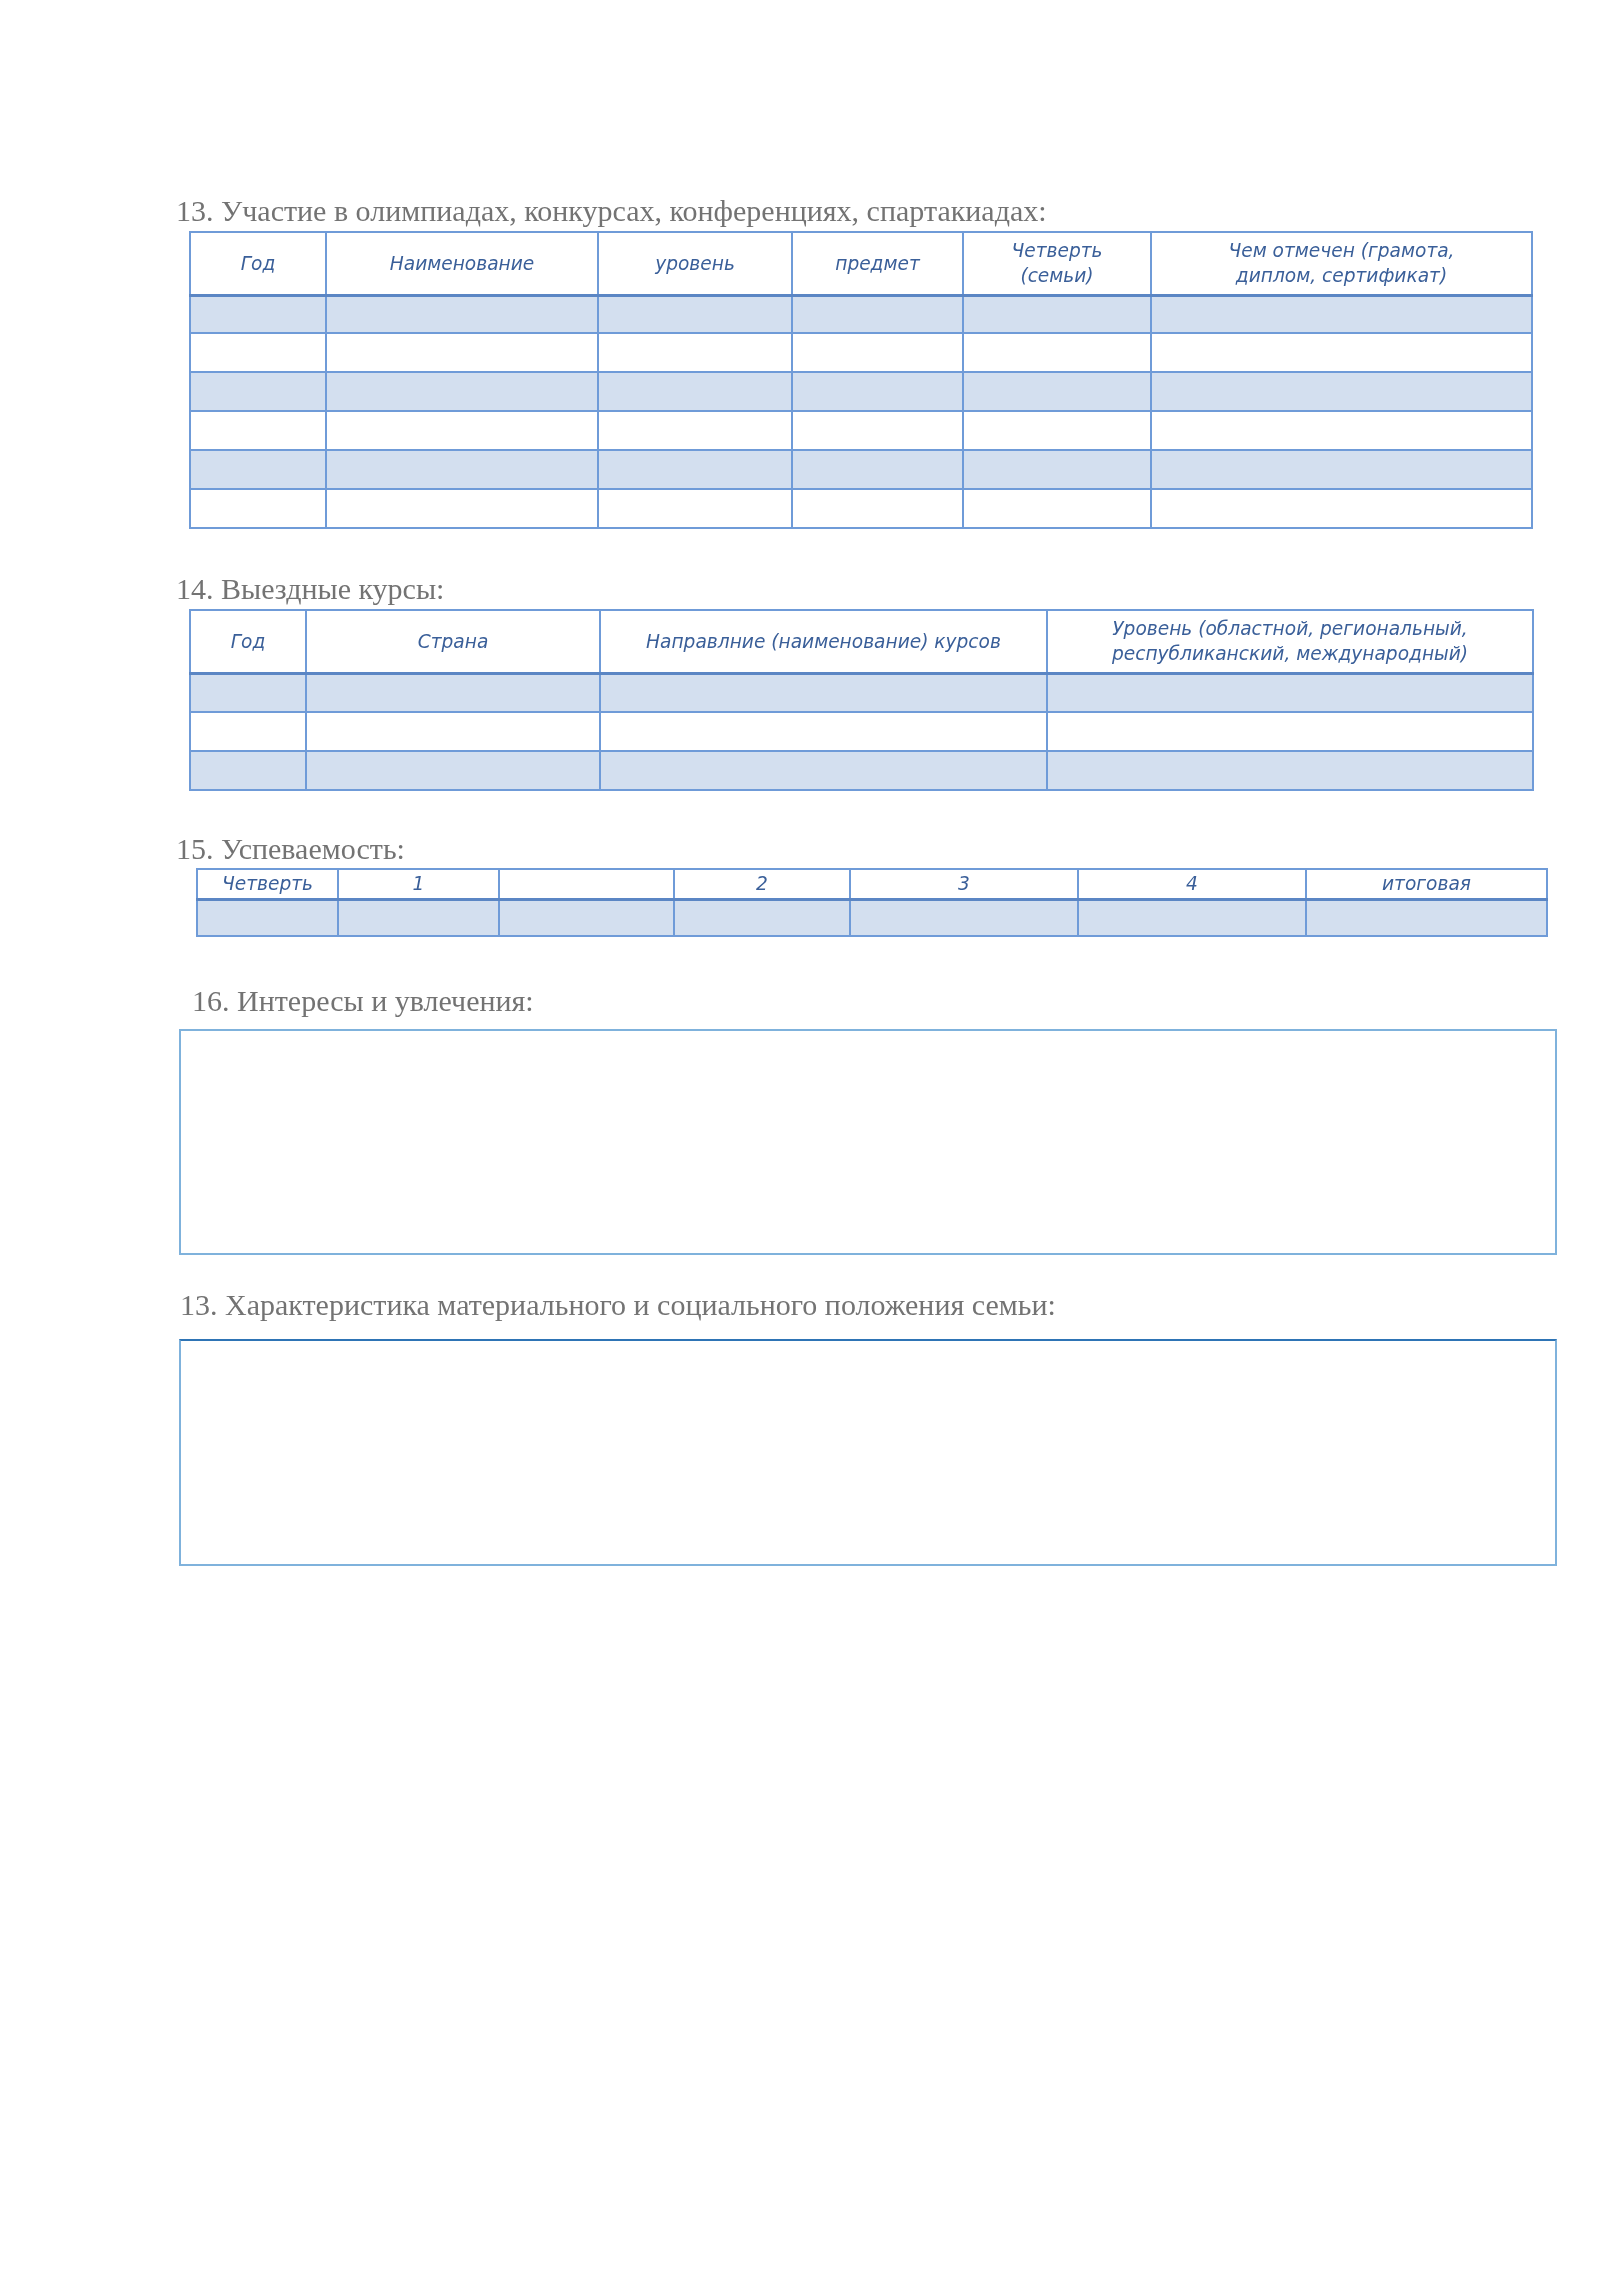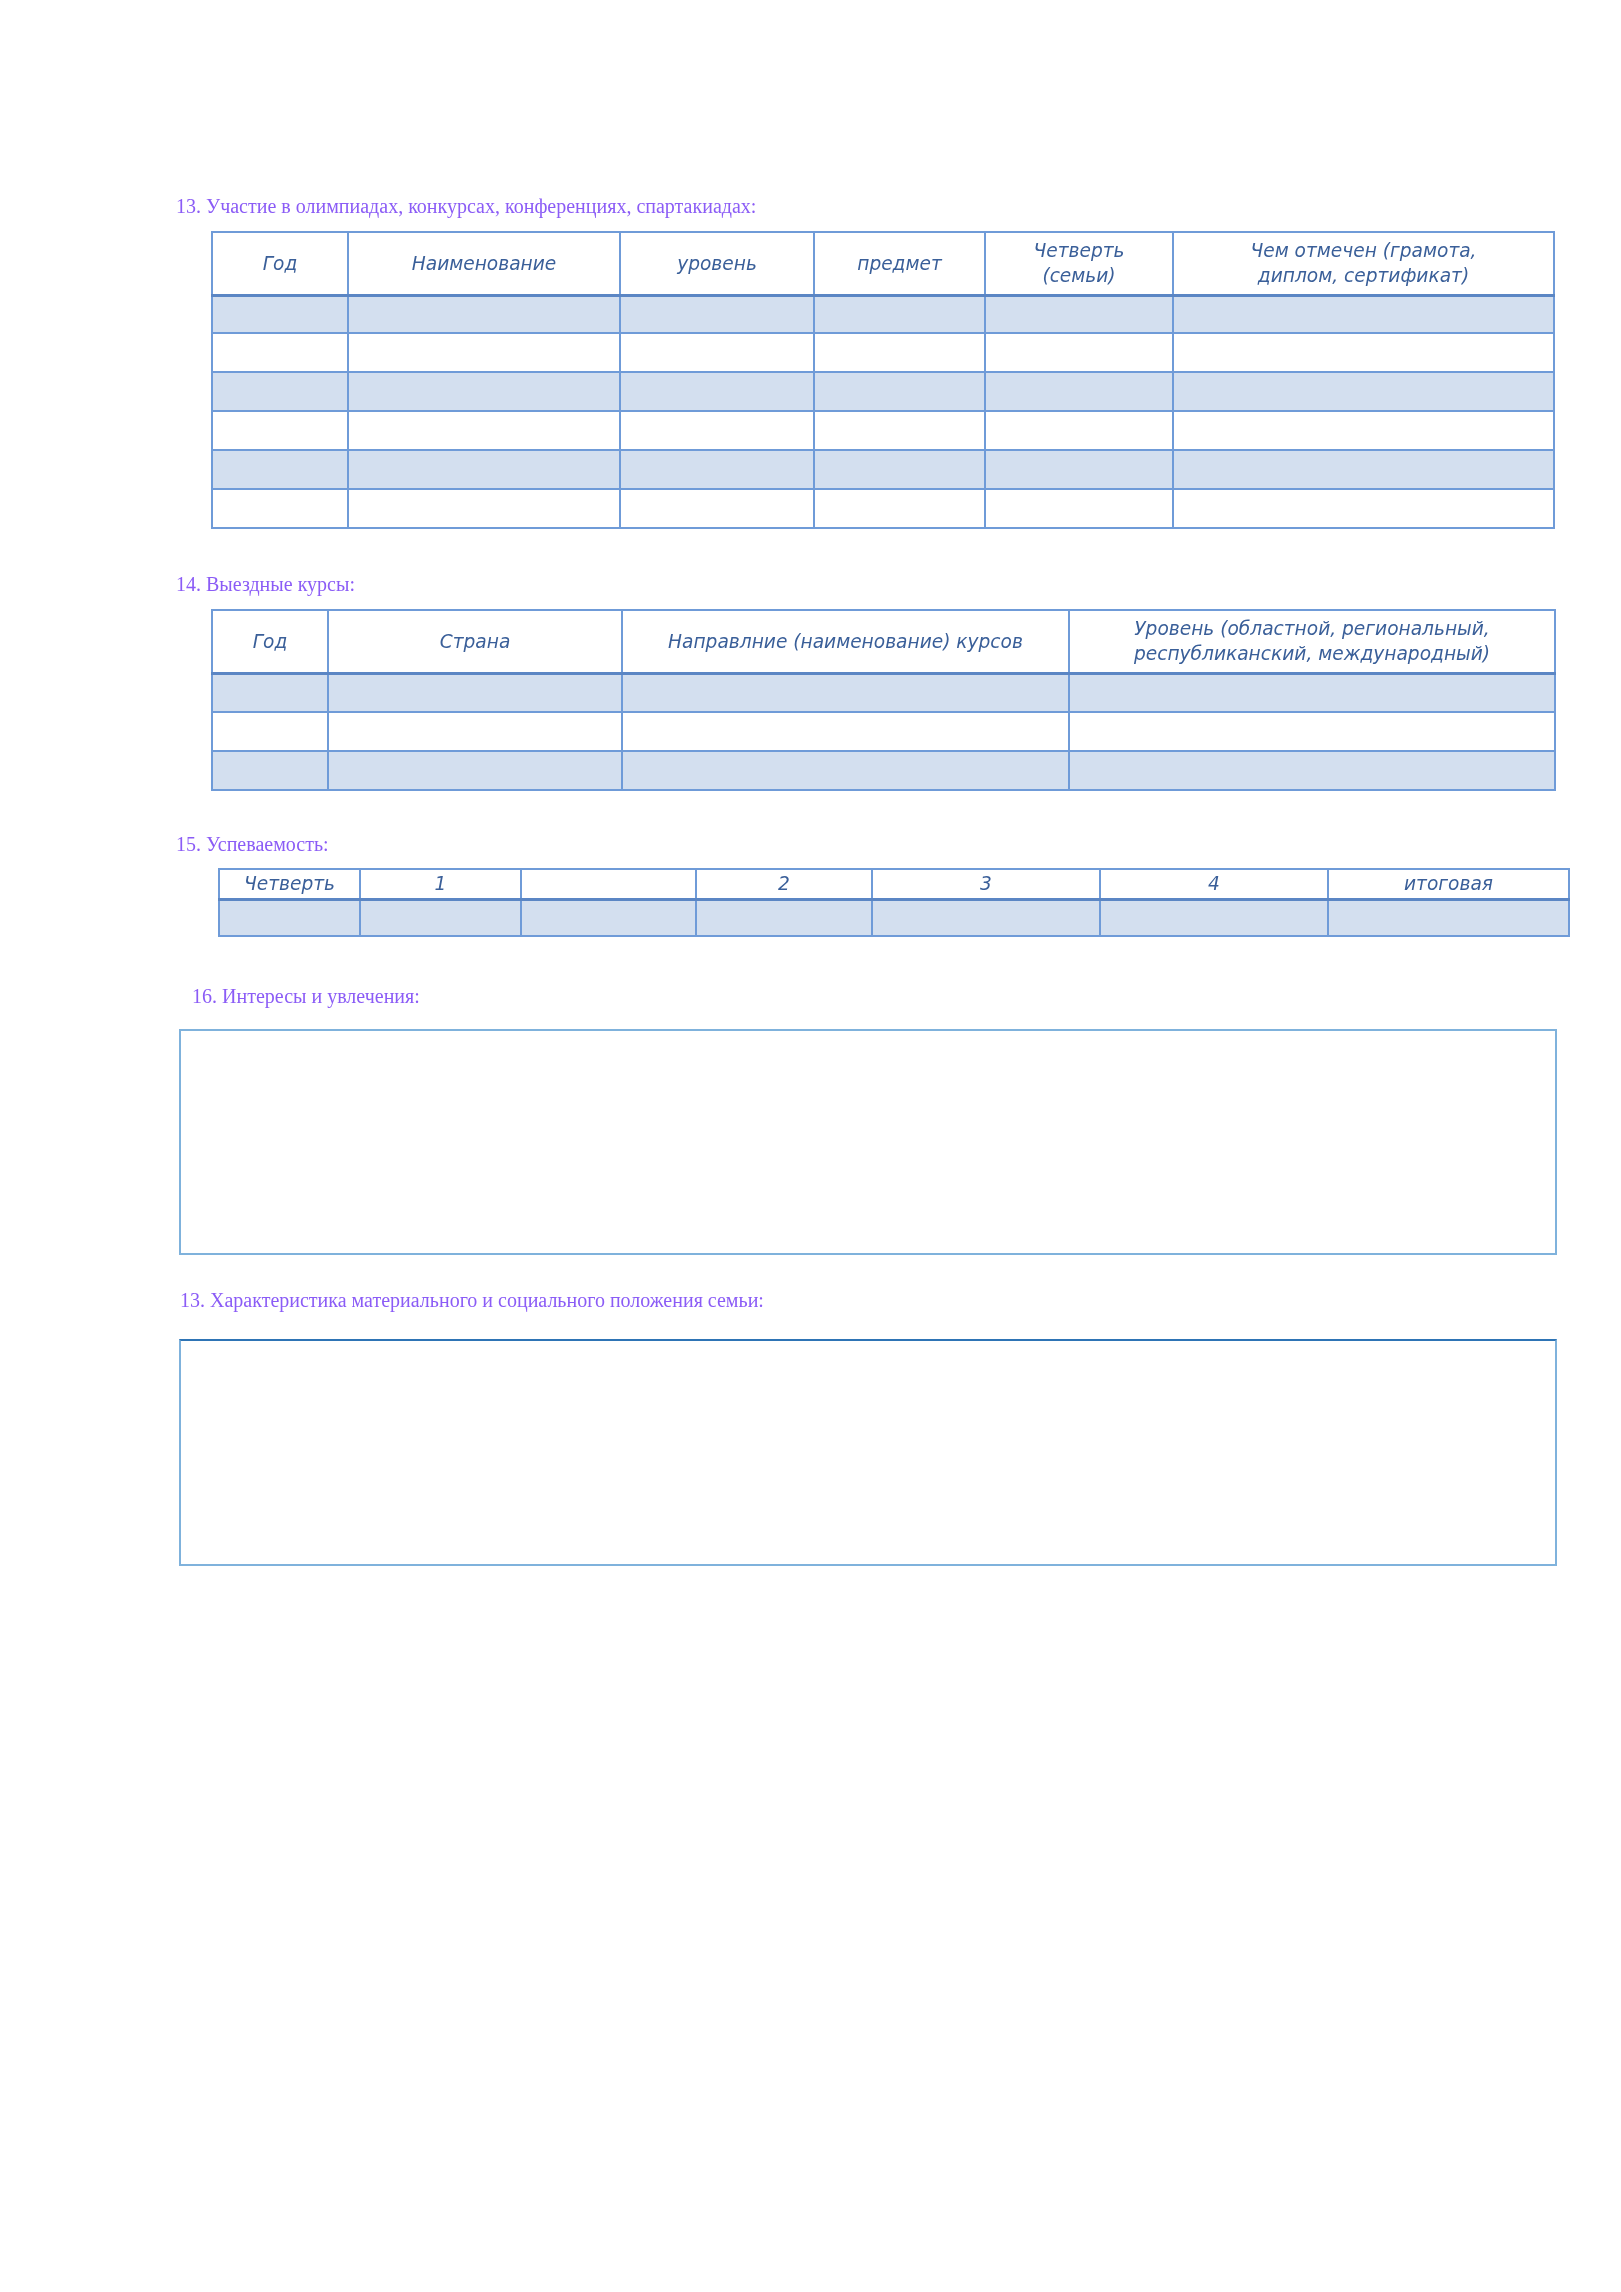--- a/index.html
+++ b/index.html
@@ -1,21 +1,21 @@
 <!DOCTYPE html>
 <html><head>
 <meta charset="utf-8">
 <style>
   html, body { margin: 0; padding: 0; background: #ffffff; }
   body { width: 1621px; height: 2293px; position: relative; overflow: hidden; }
   .heading {
     position: absolute;
     font-family: "Liberation Serif", serif;
-    font-size: 20px;
-    color: #8b5cf6;
+    font-size: 30px;
+    color: #737373;
     white-space: nowrap;
     line-height: 1;
   }
   table.grid {
     position: absolute;
     border-collapse: collapse;
     table-layout: fixed;
     font-family: "DejaVu Sans", sans-serif;
   }
   table.grid td, table.grid th {
@@ -24,21 +24,21 @@
     font-weight: normal;
     font-style: italic;
     color: #3a5f99;
     text-align: center;
     vertical-align: middle;
     font-family: "DejaVu Sans", sans-serif;
     font-size: 18.6px;
     line-height: 1.35;
   }
   table.grid thead th { background: #ffffff; border-bottom: 3.9px solid #5b86c4; }
-  table.grid { border: 2.9px solid #5b86c4; margin-left: 22px; }
+  table.grid { border: 2.9px solid #5b86c4; }
   table.grid tr.shade td { background: #d3dfef; }
   table.grid tr.plain td { background: #ffffff; }
   .box {
     position: absolute;
     border: 2px solid #7fb2dc;
     border-top-width: 2.9px;
     background: #fff;
   }
   .box2 { border-top-color: #2e74b5; border-top-width: 2px; }
 </style>

